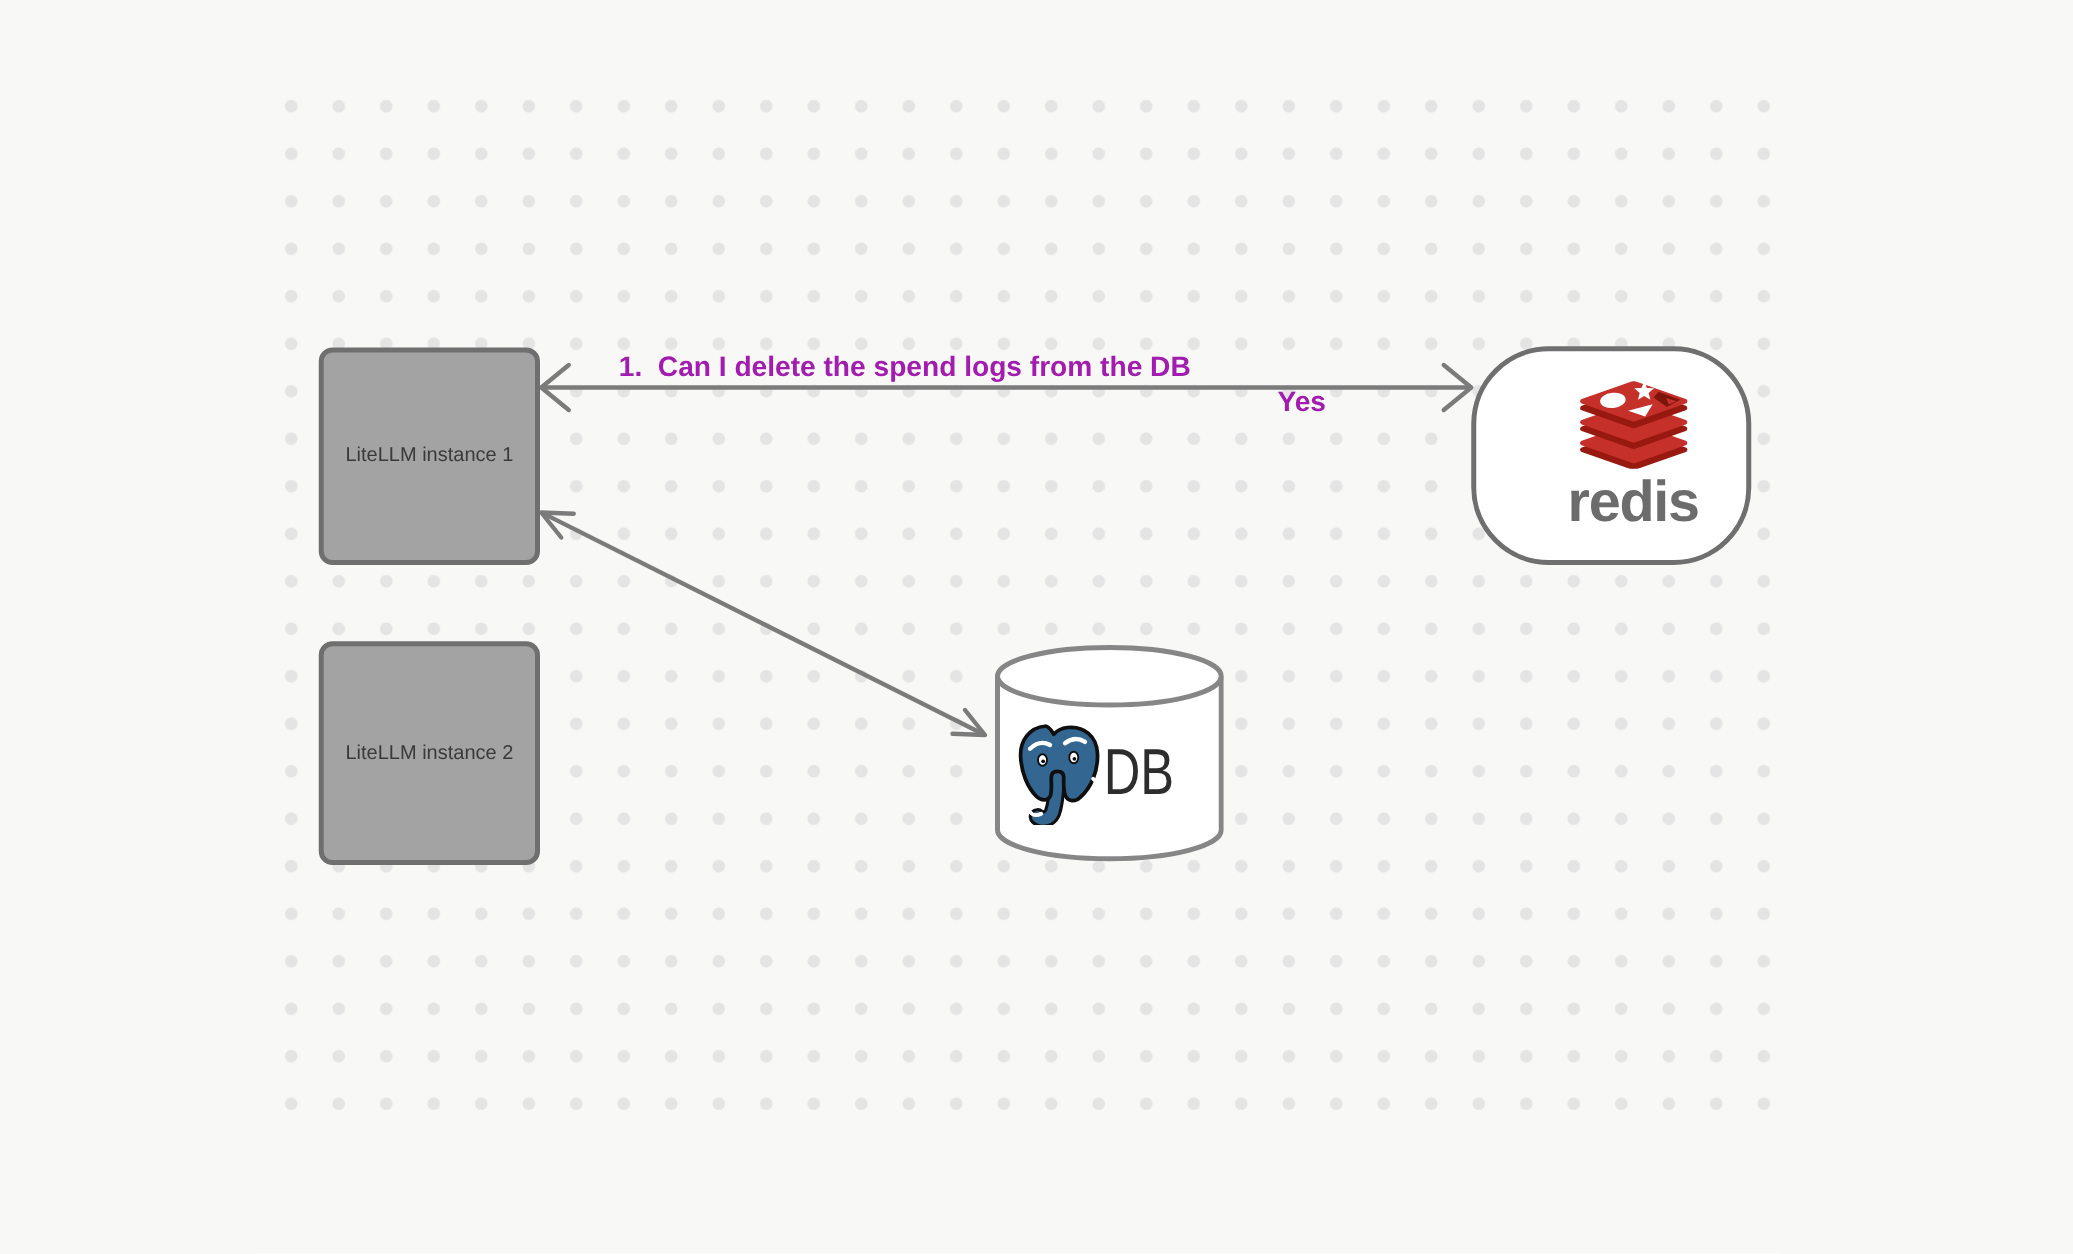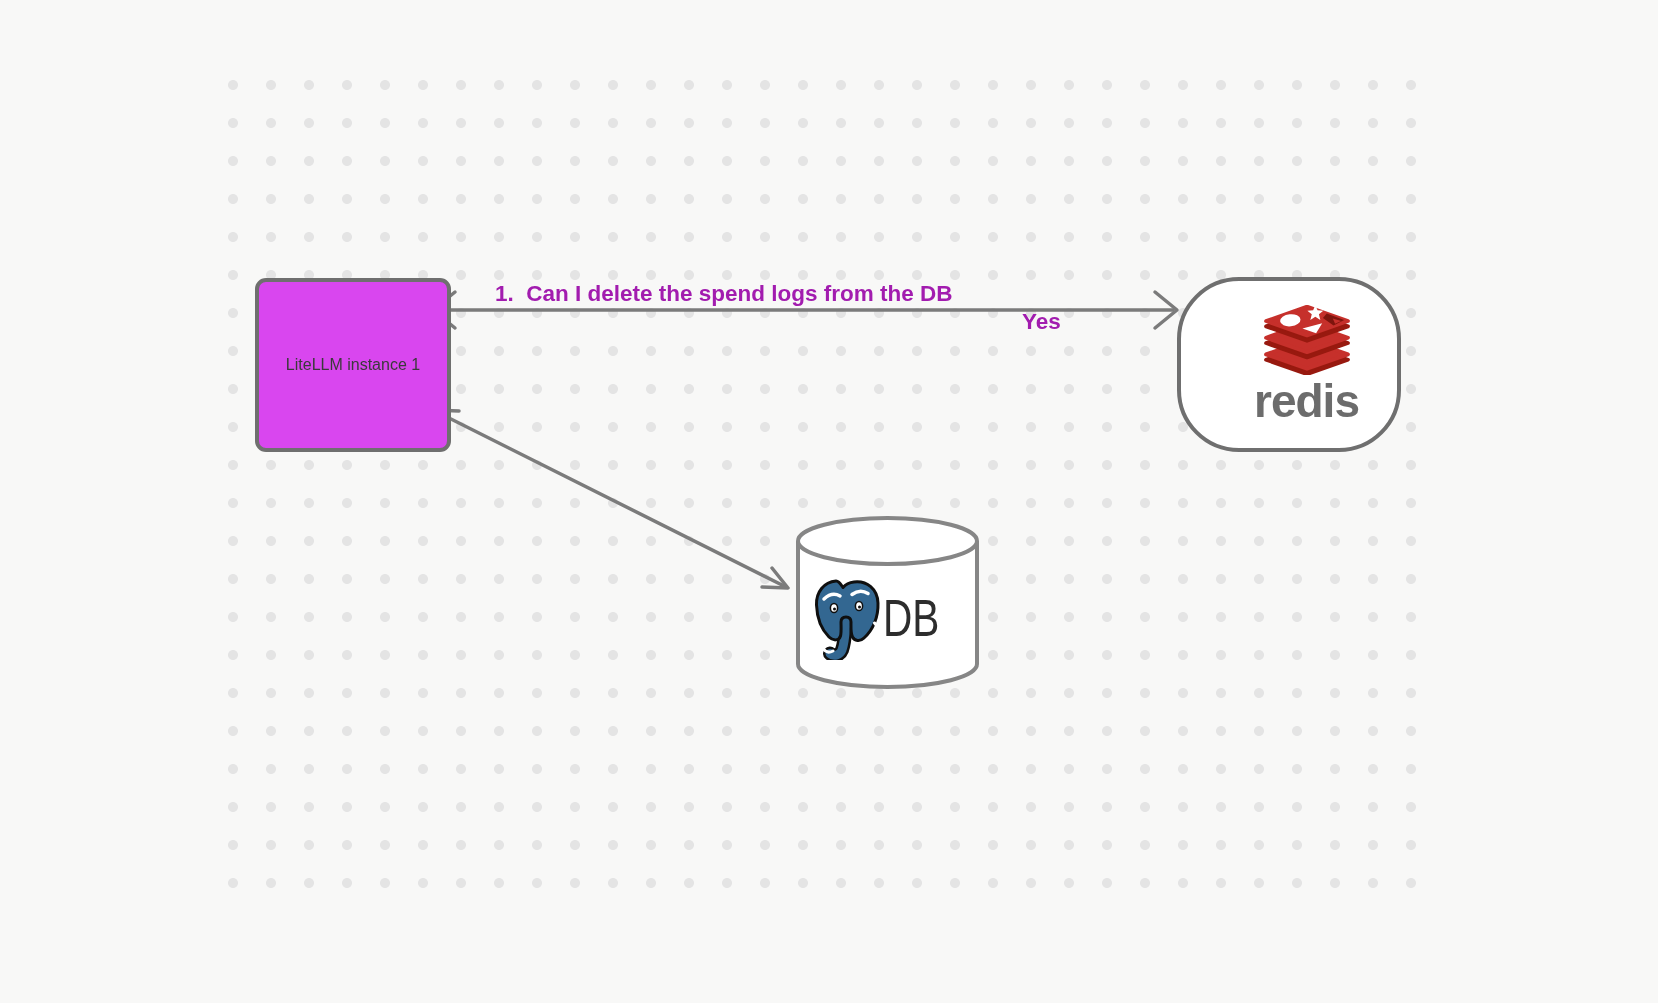--- a/index.html
+++ b/index.html
@@ -10,22 +10,22 @@
     font-family:"Liberation Sans",sans-serif;
     overflow:hidden;
   }
   .dotgrid{
     position:absolute;left:214px;top:66px;width:1204px;height:822px;
     background-image:radial-gradient(circle,#e4e4e4 4.6px,rgba(228,228,228,0) 5.4px);
     background-size:38px 38px;
   }
   .arrows{position:absolute;left:0;top:0;width:1658px;height:1003px;}
   .instance-box{
-    position:absolute;left:255px;width:196px;height:174px;
-    background:#d946ef;border:4px solid #6f6f6f;border-radius:11px;
+    position:absolute;left:255px;width:177px;height:174px;
+    background:#a3a3a3;border:4px solid #6f6f6f;border-radius:11px;
     box-sizing:border-box;
     display:flex;align-items:center;justify-content:center;
     color:#3a3a3a;font-size:16px;text-align:center;
   }
   #box1{top:278px;}
   #box2{top:513px;height:179px;}
   #box3{left:256px;top:755px;height:177px;}
   .redis-node{
     position:absolute;left:1177px;top:277px;width:224px;height:175px;
     background:#ffffff;border:4px solid #6f6f6f;border-radius:62px;
@@ -66,20 +66,23 @@
     </g>
     <g>
       <path d="M436 411.5 L786 587"></path>
       <path d="M449 430 L433 410 L459 411"></path>
       <path d="M772 568 L788 588 L762 587"></path>
     </g>
   </svg>
 
   <div class="instance-box" id="box1">
     <span>LiteLLM instance 1</span>
+  </div>
+  <div class="instance-box" id="box2">
+    <span>LiteLLM instance 2</span>
   </div>
 
   <div class="redis-node">
     <svg width="88" height="70" viewBox="0 0 116 92">
 
       <polygon points="58,53 112,72 58,91 4,72" fill="#98190f" stroke="#98190f" stroke-width="5" stroke-linejoin="round"></polygon>
       <polygon points="58,46 112,65 58,84 4,65" fill="#c6302b" stroke="#c6302b" stroke-width="5" stroke-linejoin="round"></polygon>
 
       <polygon points="58,31 112,50 58,69 4,50" fill="#98190f" stroke="#98190f" stroke-width="5" stroke-linejoin="round"></polygon>
       <polygon points="58,24 112,43 58,62 4,43" fill="#c6302b" stroke="#c6302b" stroke-width="5" stroke-linejoin="round"></polygon>

